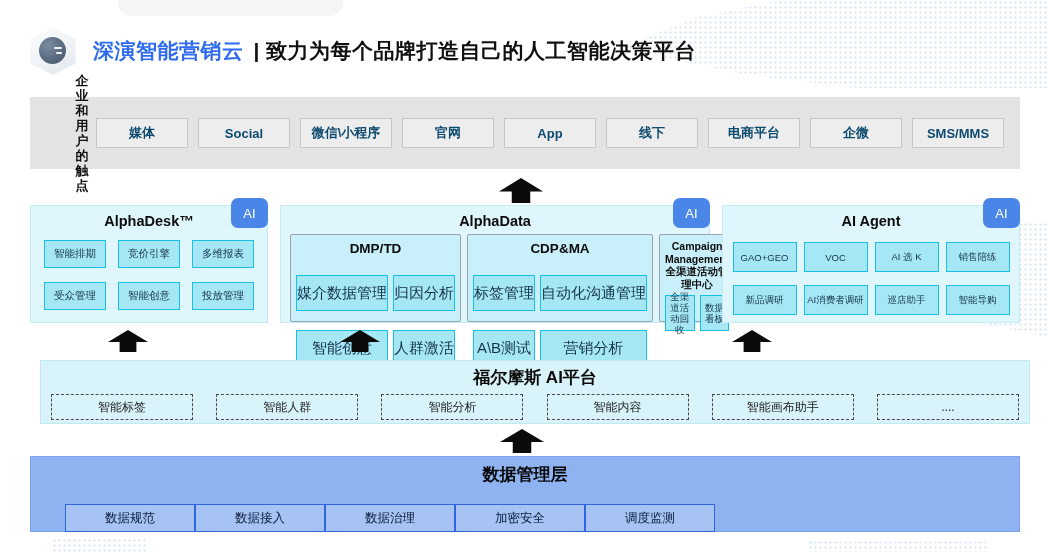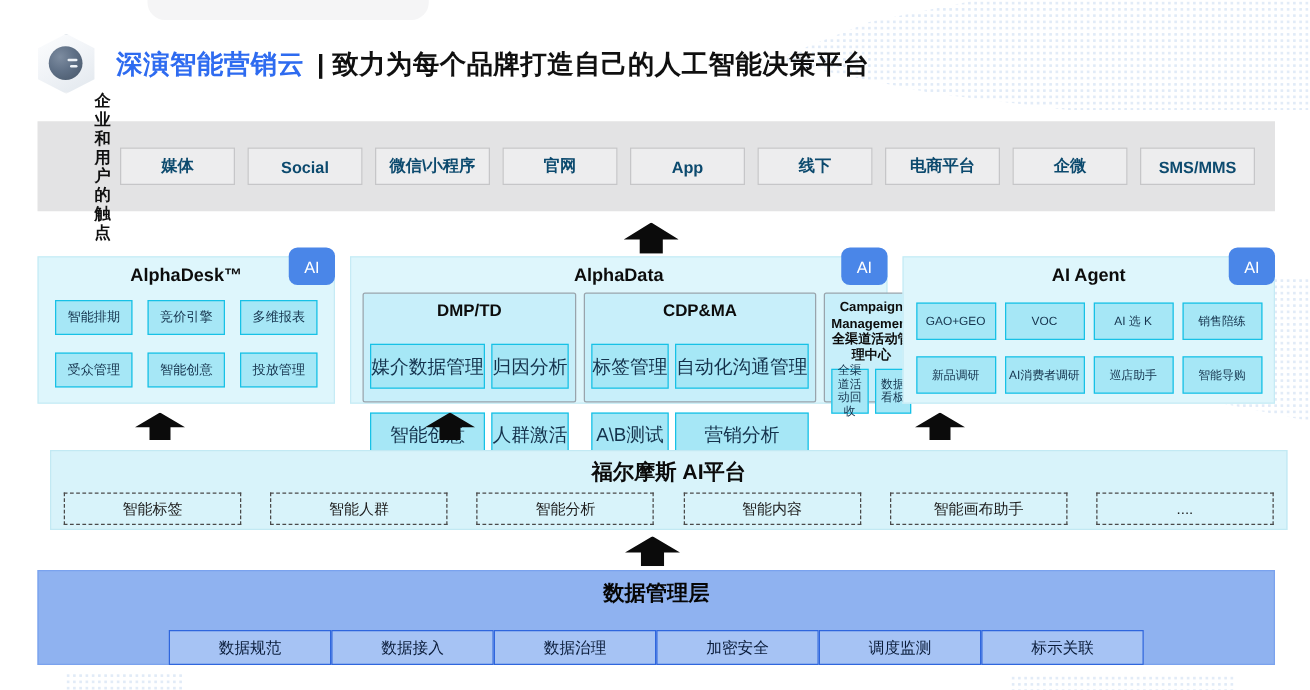--- a/index.html
+++ b/index.html
@@ -69,21 +69,21 @@
 
   
   .holmes { position:absolute; left:40px; top:360px; width:990px; height:64px; background:var(--holmes-cyan,#d8f3fa); border:1px solid #c2e9f3; }
   .holmes-title { text-align:center; font-size:17px; font-weight:bold; color:#0b0b0b; margin-top:5px; }
   .holmes-row { display:flex; justify-content:space-between; padding:0 10px; margin-top:5px; }
   .dash-box { width:142px; height:26px; border:1px dashed #4a4a4a; display:flex; align-items:center; justify-content:center; font-size:12px; color:#1c1c1c; }
 
   
   .datalayer { position:absolute; left:30px; top:456px; width:990px; height:76px; background:var(--data-blue,#8fb2f0); border:1px solid #7aa2ee; }
   .data-title { text-align:center; font-size:17px; font-weight:bold; color:#060606; margin-top:6px; }
-  .data-row { display:flex; justify-content:center; padding:10px 34px; margin-top:8px; }
+  .data-row { display:flex; justify-content:flex-start; padding:10px 34px; margin-top:8px; }
   .data-box { width:130px; height:28px; background:var(--data-box,#a6c3f4); border:1px solid var(--data-box-border,#2f66dd); display:flex; align-items:center; justify-content:center; font-size:12.5px; color:#0a1c3a; }
 </style>
 </head>
 <body>
 
 <div class="canvas">
 
   <div class="dots" id="dots-tr"></div>
   <div class="dots" id="dots-r2"></div>
   <div class="dots" id="dots-bl"></div>
@@ -205,17 +205,16 @@
   <div class="arrow-up" id="arrow-bot"></div>
 
   <div class="datalayer">
     <div class="data-title">数据管理层</div>
     <div class="data-row">
       <div class="data-box">数据规范</div>
       <div class="data-box">数据接入</div>
       <div class="data-box">数据治理</div>
       <div class="data-box">加密安全</div>
       <div class="data-box">调度监测</div>
-      <div class="data-box">标示关联</div>
     </div>
   </div>
 
 </div>
 
 </body></html>

